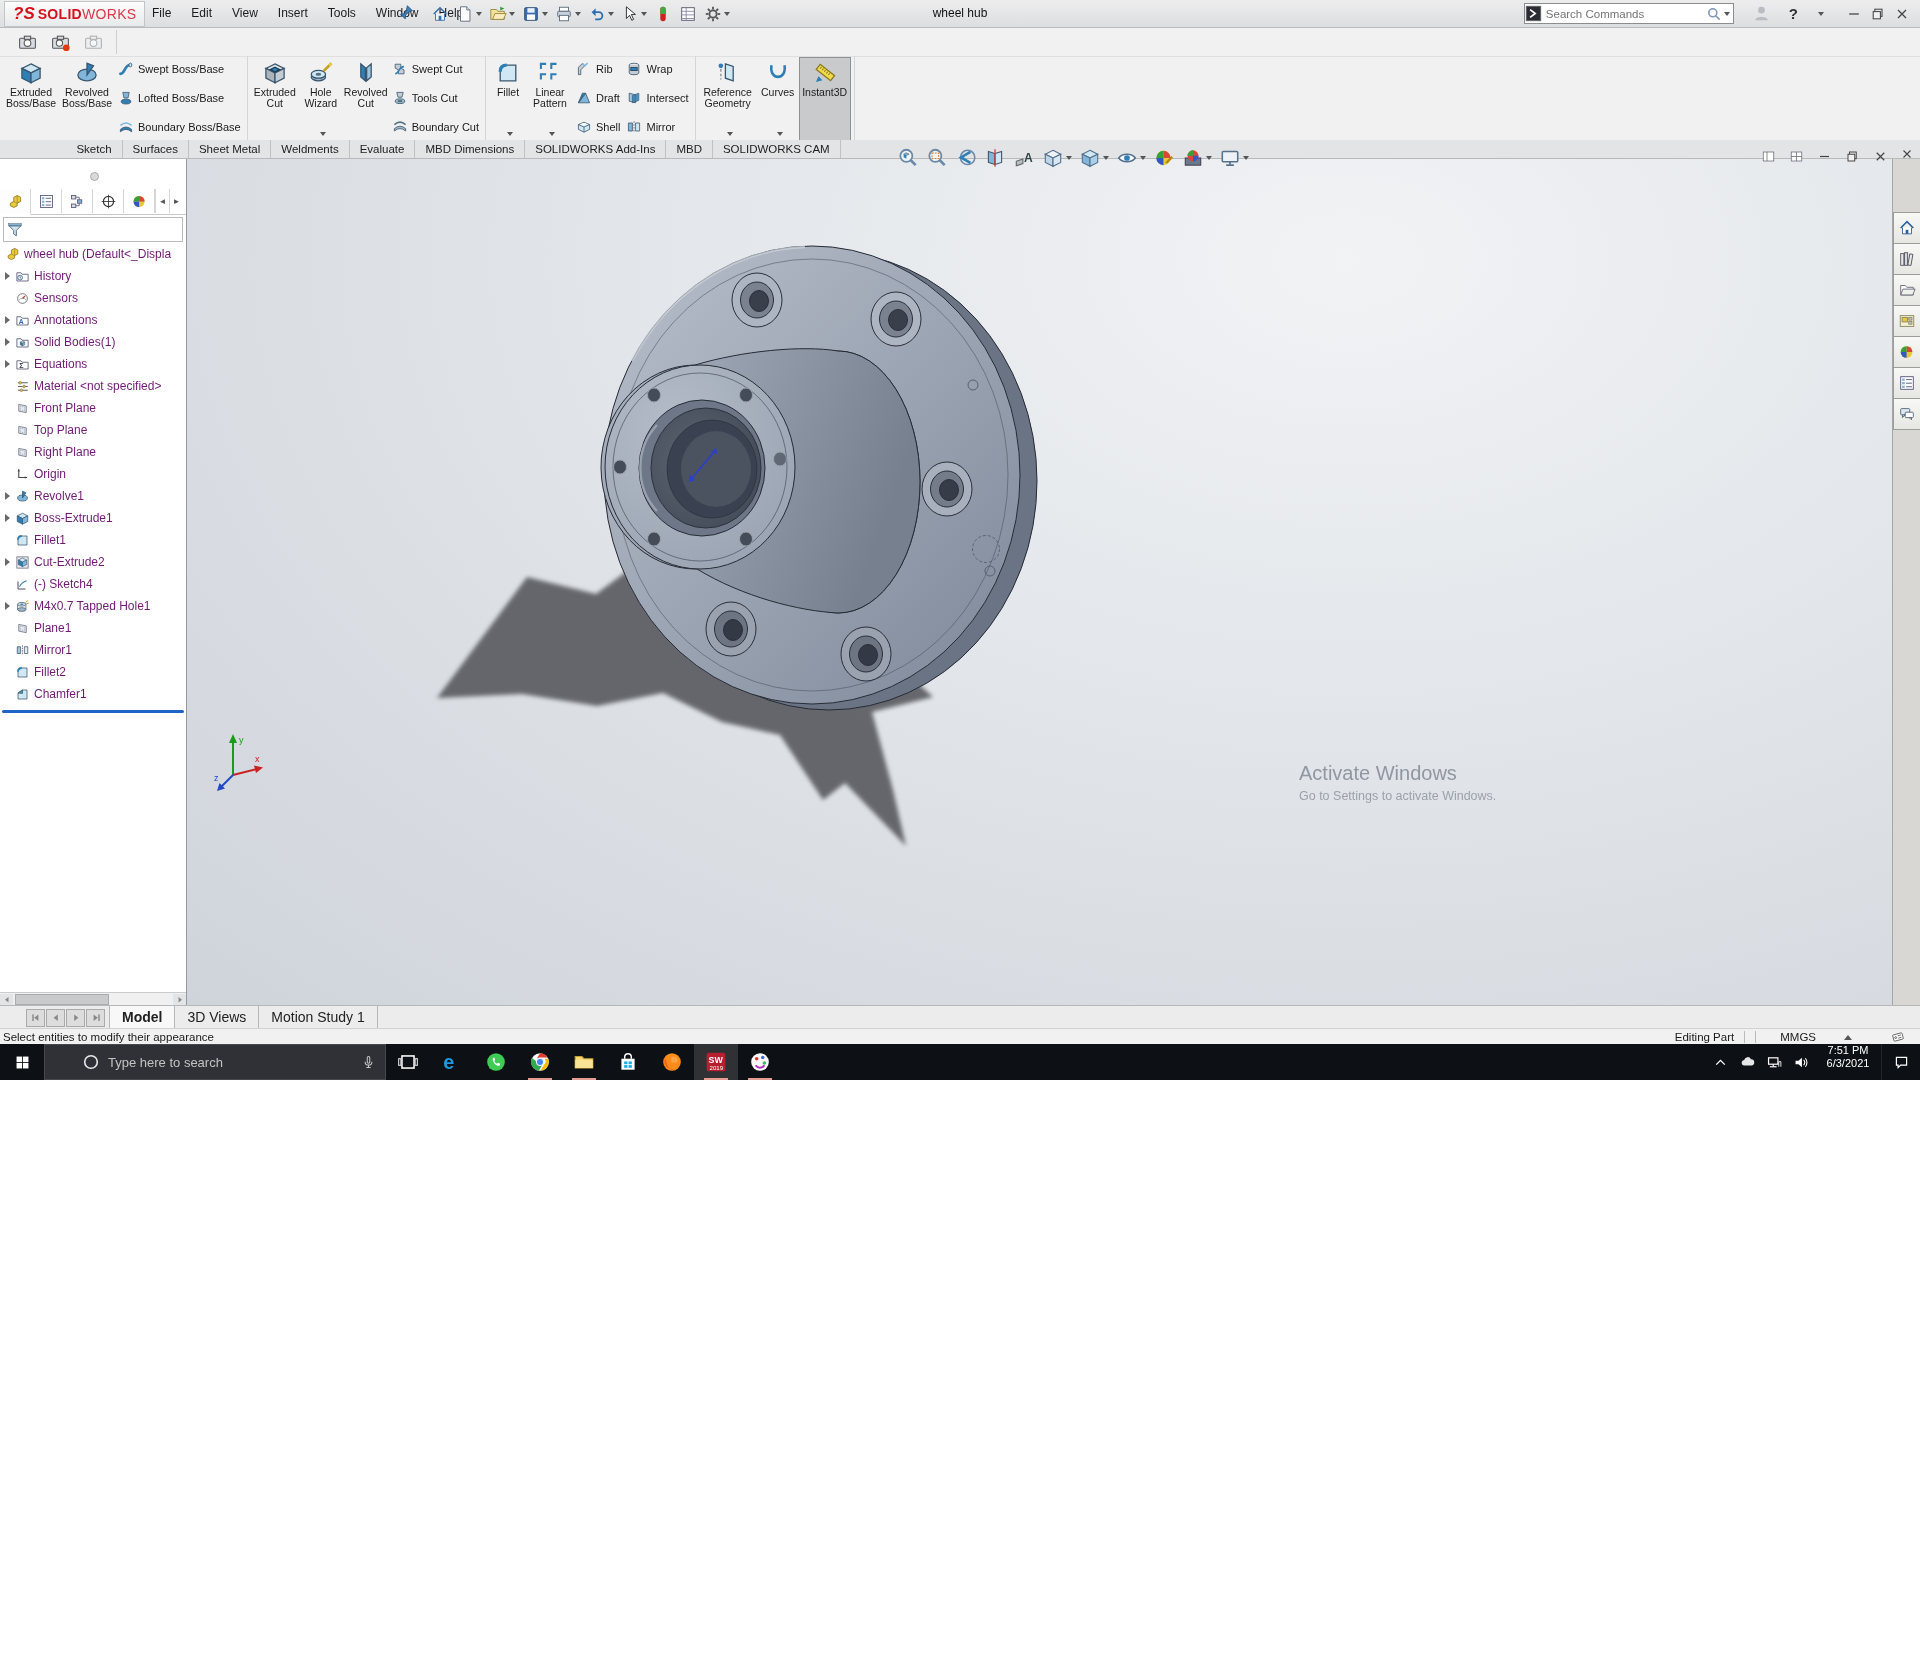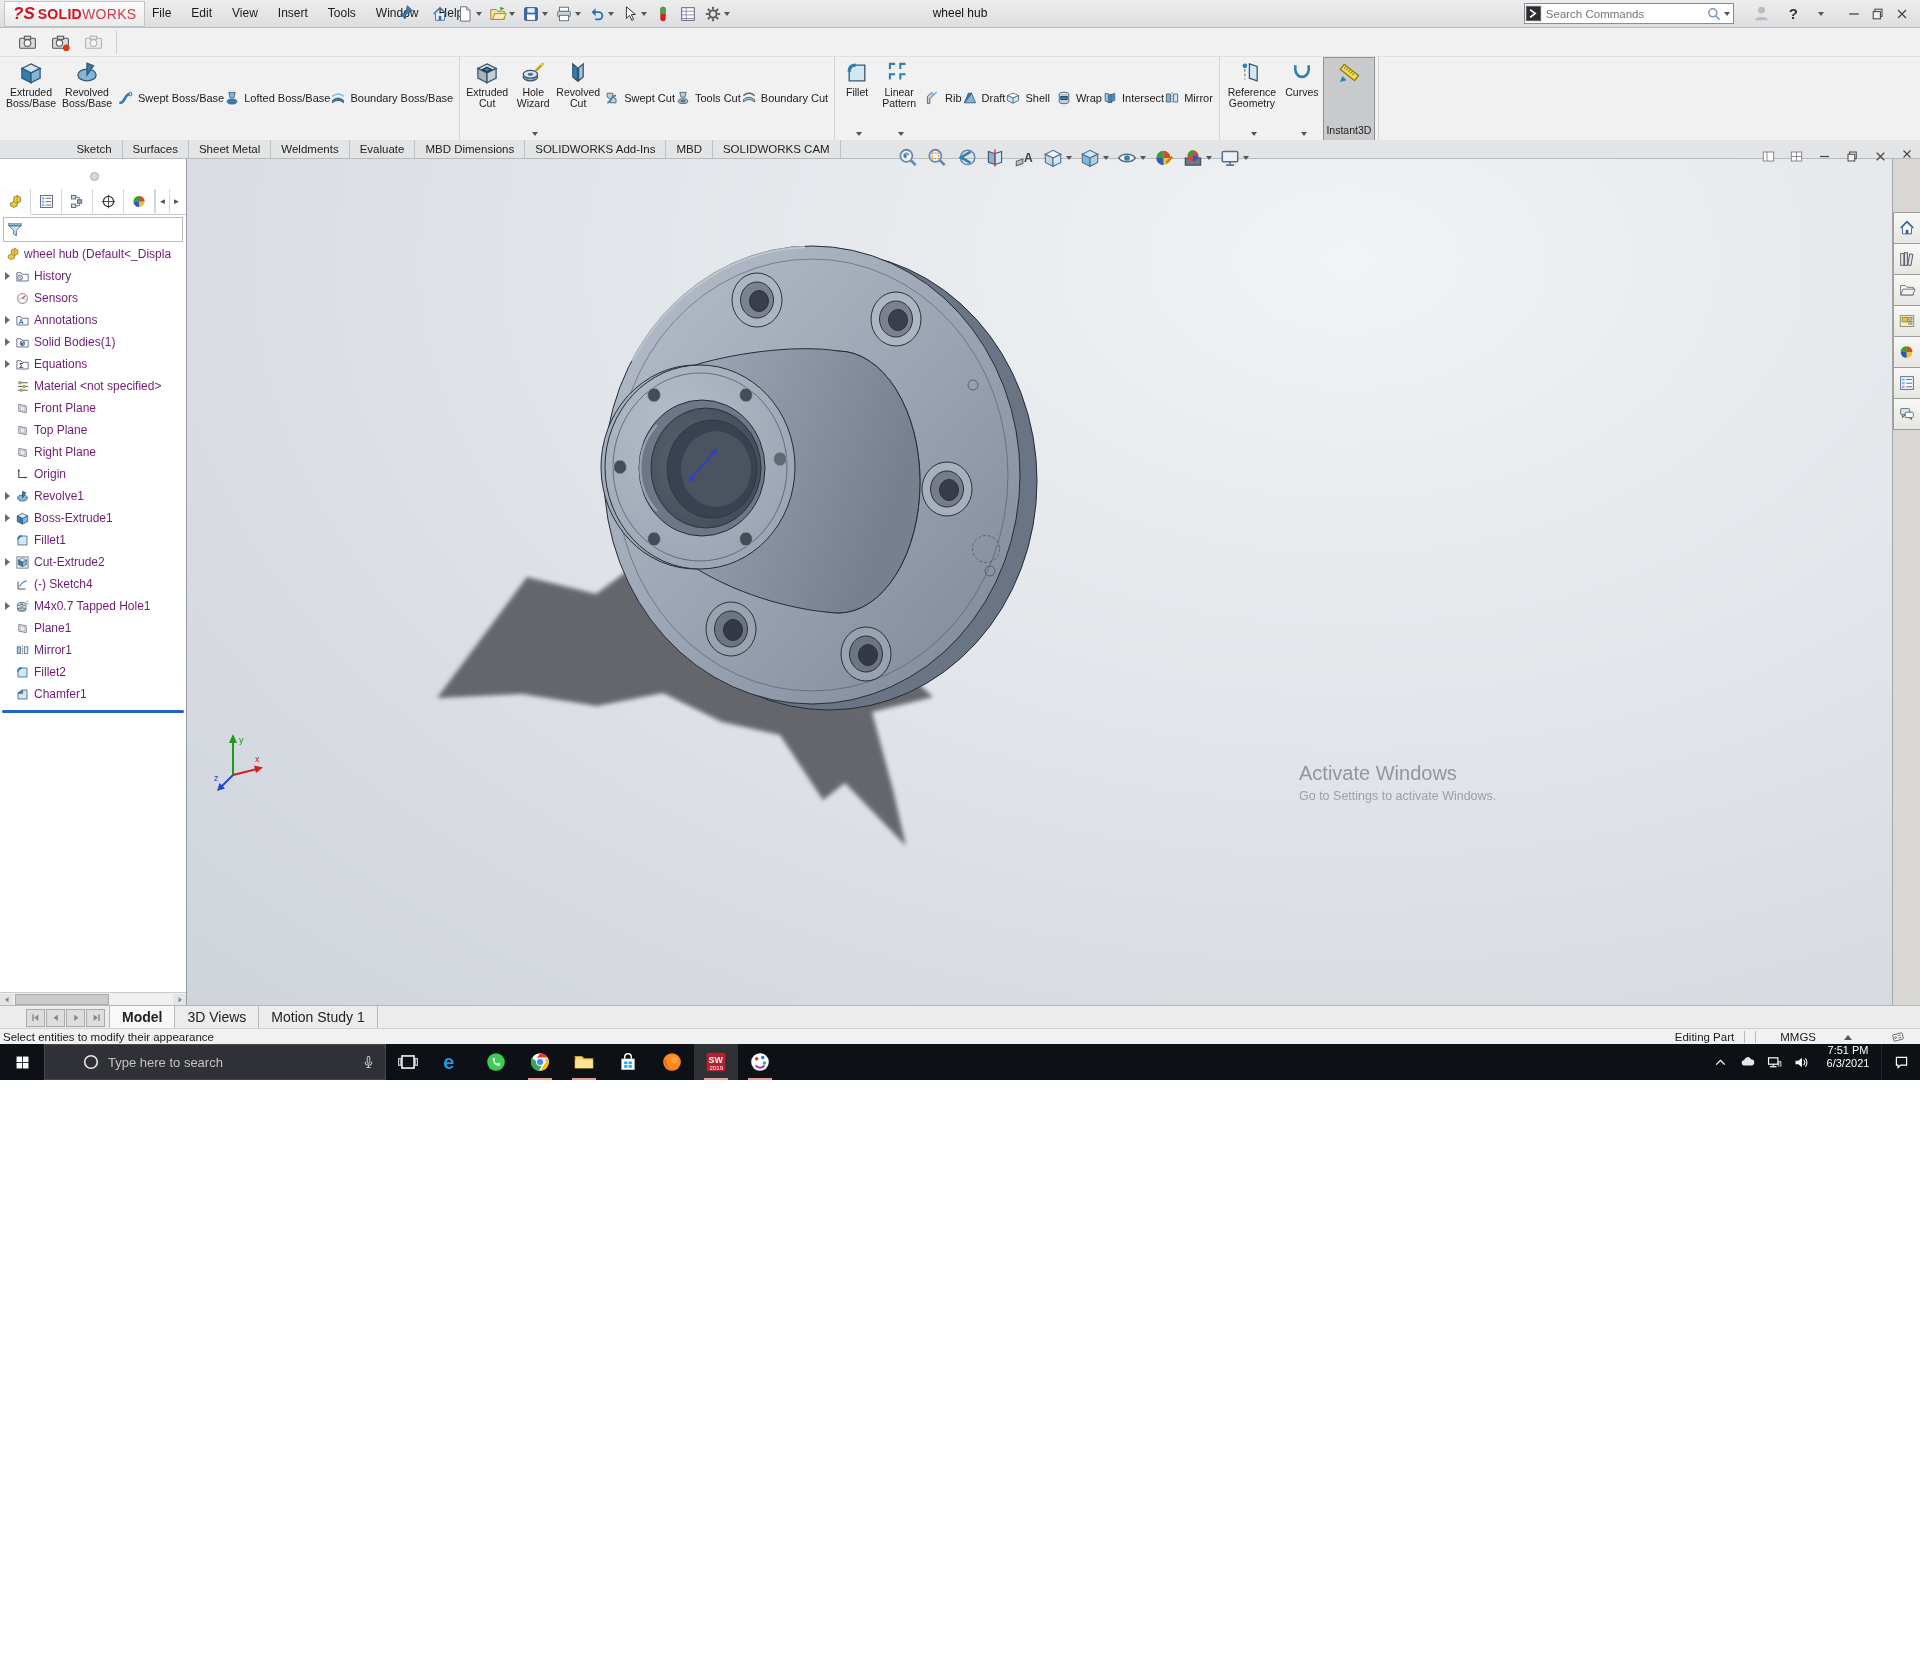--- a/index.html
+++ b/index.html
@@ -34,22 +34,22 @@
   .toolstrip{position:absolute;left:0;top:0;width:1920px;height:28px;border-bottom:1px solid #e0e0e1;display:flex;align-items:center;}
   .grip{width:5px;height:22px;margin:0 4px;background:repeating-linear-gradient(#9a9a9a 0 2px,trans 2px 4px,#f1f1f2 2px 4px);}
   .ts-btn{padding:2px 4px;margin-right:4px;}
   .ts-sep{width:1px;height:24px;background:#cfcfd0;margin:0 4px;}
   .rib-groups{position:absolute;left:0;top:28px;height:84px;display:flex;}
   .rib-group{display:flex;height:100%;padding:1px 3px;border-right:1px solid #d4d5d6;}
   .rib-big{position:relative;display:flex;flex-direction:column;align-items:center;
     padding-top:3px;font-size:10.5px;line-height:11px;text-align:center;color:#1c1c1c;}
   .rib-big .lbl{margin-top:1px;white-space:pre-line;}
   .rib-big .bigcaret{position:absolute;bottom:5px;left:50%;transform:translateX(-50%);}
-  .rib-big.active{background:#c9cacc;border:1px solid #8f9093;padding-top:2px;gap:38px;}
-  .rib-stack{display:flex;flex-direction:row;justify-content:space-between;padding:4px 3px 6px 3px;}
+  .rib-big.active{background:#c9cacc;border:1px solid #8f9093;padding-top:2px;}
+  .rib-stack{display:flex;flex-direction:column;justify-content:space-between;padding:4px 3px 6px 3px;}
   .stack-row{display:flex;align-items:center;gap:4px;font-size:11px;white-space:nowrap;}
   
   .tabrow{position:absolute;left:0;top:140px;width:1920px;height:18px;background:#e3e4e5;
     border-bottom:1px solid #b7b9bb;display:flex;align-items:stretch;}
   .rtab{padding:0 10px;font-size:11.5px;line-height:18px;border-right:1px solid #bfc1c3;color:#222;}
   .rtab.active{background:#f3f3f4;text-decoration:underline;margin-top:32px;}
   .headsup{position:absolute;left:895px;top:146px;display:flex;align-items:center;gap:3px;z-index:5;}
   .hu-btn{display:flex;align-items:center;padding:1px 2px;}
   .docwin{position:absolute;right:28px;top:146px;display:flex;align-items:center;gap:4px;z-index:5;}
   

